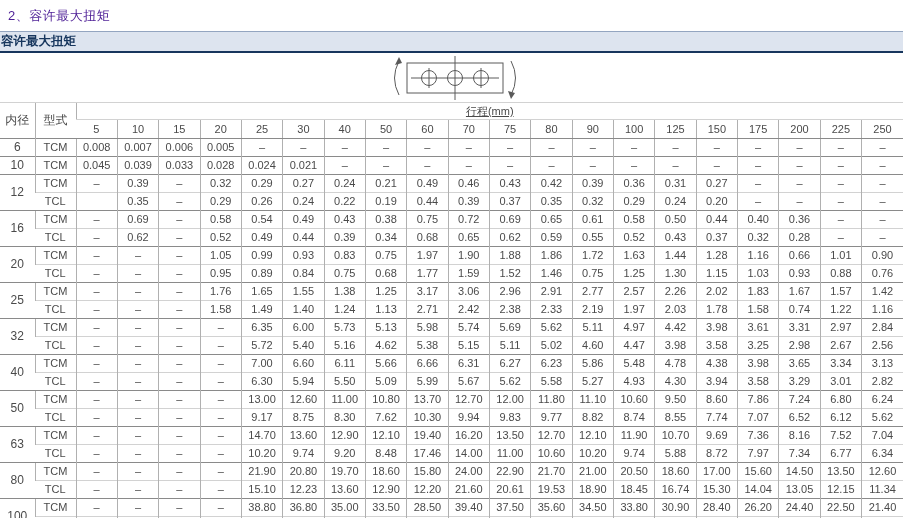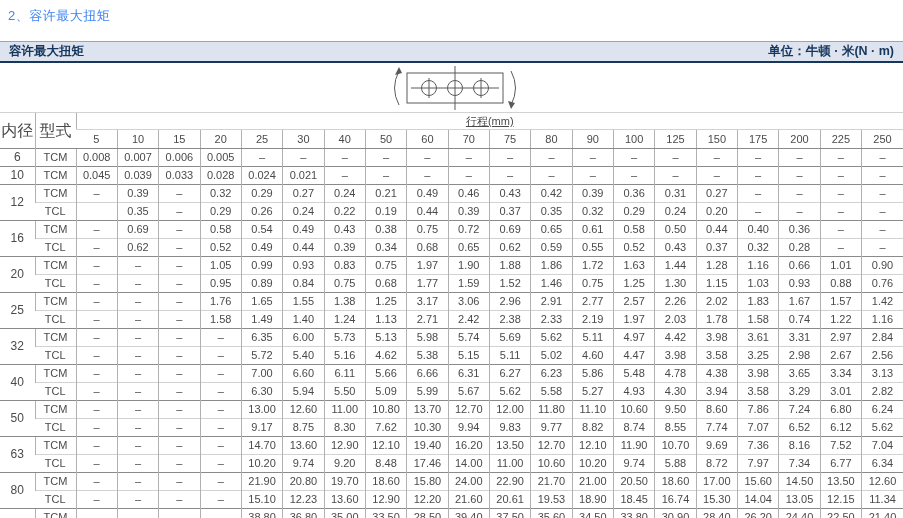--- a/index.html
+++ b/index.html
@@ -11,63 +11,62 @@
     --line-dark:#8a8a8a;
   }
   *{box-sizing:border-box;}
   html,body{margin:0;padding:0;}
   body{
     width:903px;height:518px;background:#ffffff;
     font-family:"Liberation Sans","DejaVu Sans",sans-serif;
     color:var(--text);overflow:hidden;
   }
   .doc-title{
-    font-size:13px;color:#3b82f6;padding:7px 0 16px 8px;letter-spacing:0.5px;
+    font-size:13px;color:#4c1d95;padding:7px 0 6px 8px;letter-spacing:0.5px;
   }
   .band{
     height:22px;background:var(--band-bg);
     border-top:1px solid #93a5c0;border-bottom:2px solid var(--navy);
     display:flex;align-items:center;justify-content:space-between;
-    padding:0 9px;font-size:12.5px;font-weight:bold;color:var(--navy);
+    padding:0 1px;font-size:12.5px;font-weight:bold;color:var(--navy);
   }
   .diagram-wrap{
     height:49px;display:flex;align-items:center;justify-content:center;
   }
   table{
     width:903px;table-layout:fixed;border-collapse:collapse;
     font-size:11px;color:var(--text);
     border-bottom:2px solid #4d4d4d;
   }
   th,td{
     padding:0;text-align:center;vertical-align:middle;
     font-weight:normal;height:17px;line-height:17px;
     border-left:1px solid var(--line-mid);
     overflow:hidden;white-space:nowrap;
   }
   th:first-child,td:first-child{border-left:none;}
   thead th{border-top:1px solid var(--line-light);}
-  thead .corner{font-size:16px;}
+  thead .corner{font-size:12px;}
   thead .stroke-span{border-bottom:1px solid var(--line-light);height:16px;line-height:16px;text-decoration:underline;}
   thead tr.stroke-values th{border-bottom:1px solid var(--line-dark);height:18px;line-height:18px;}
   tbody tr.g-first td{border-top:1px solid var(--line-dark);}
   tbody tr.g-next td{border-top:1px solid var(--line-light);}
   tbody td.bore{font-size:12px;}
   .w-bore{width:35px;}
   .w-type{width:41px;}
   svg .ln{stroke:#5a5a5a;stroke-width:1;fill:none;}
   svg .ah{fill:#5a5a5a;stroke:none;}
 </style>
 </head>
 <body>
 
 <div class="doc-title">2、容许最大扭矩</div>
 
 <div class="band">
   <span>容许最大扭矩</span>
-  <span>单位：牛顿 · 米(N · m)</span>
 </div>
 
 <div class="diagram-wrap">
   <svg width="170" height="48" viewBox="0 0 170 48">
 
     <rect class="ln" x="40" y="9" width="96" height="30"></rect>
 
     <line class="ln" x1="44" y1="24" x2="132" y2="24"></line>
 
     <line class="ln" x1="88" y1="2" x2="88" y2="46"></line>

